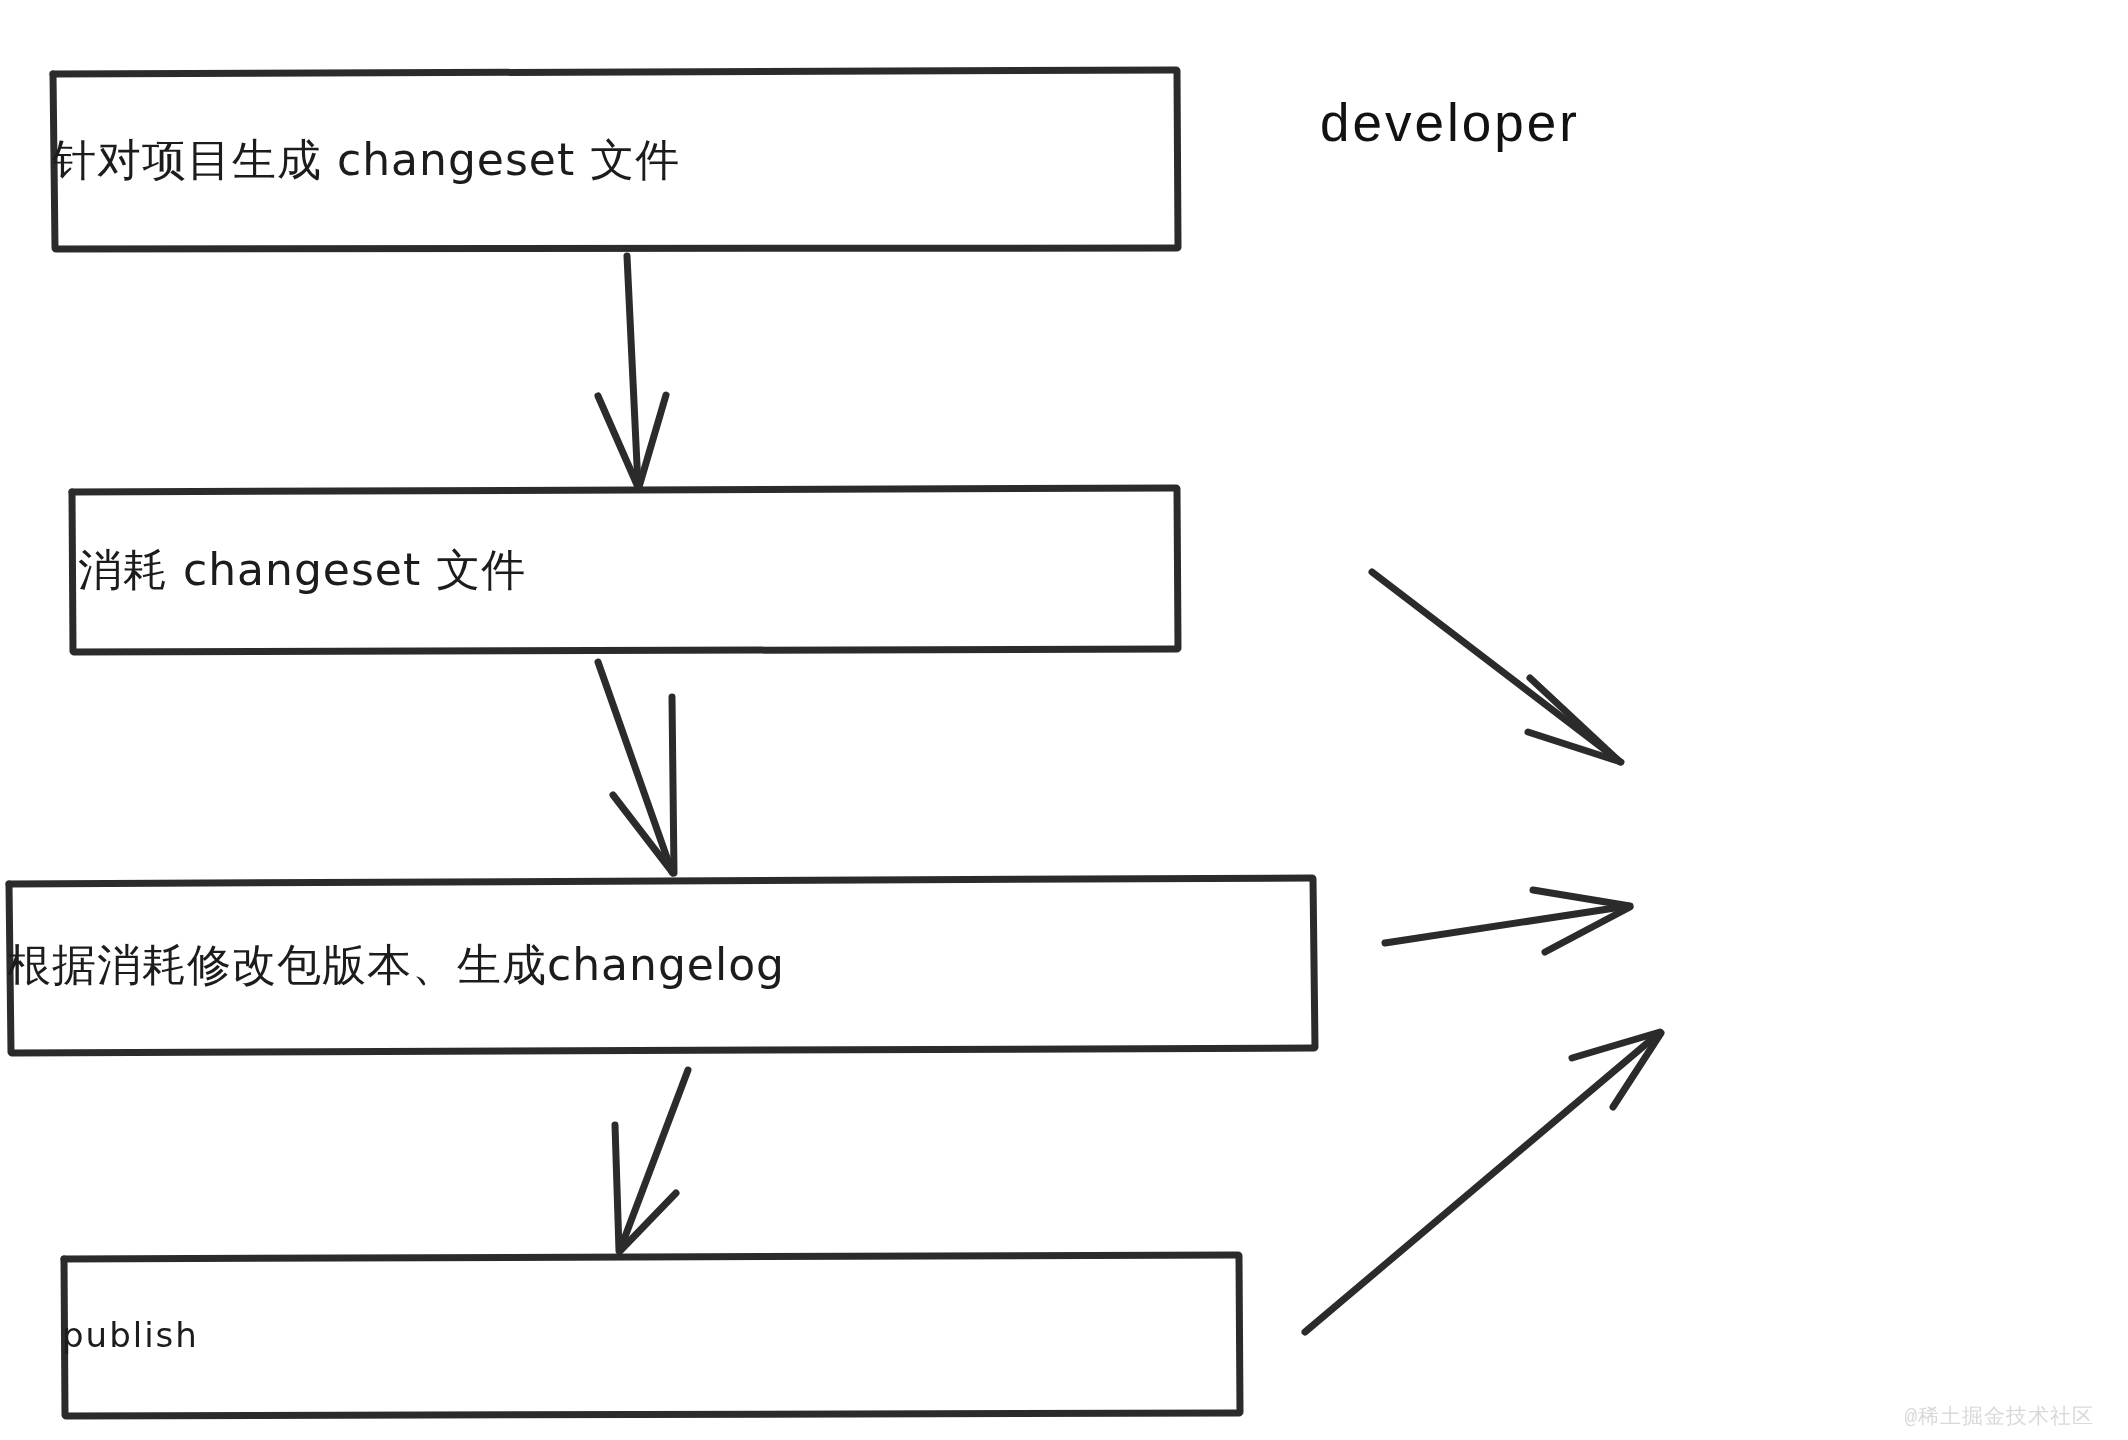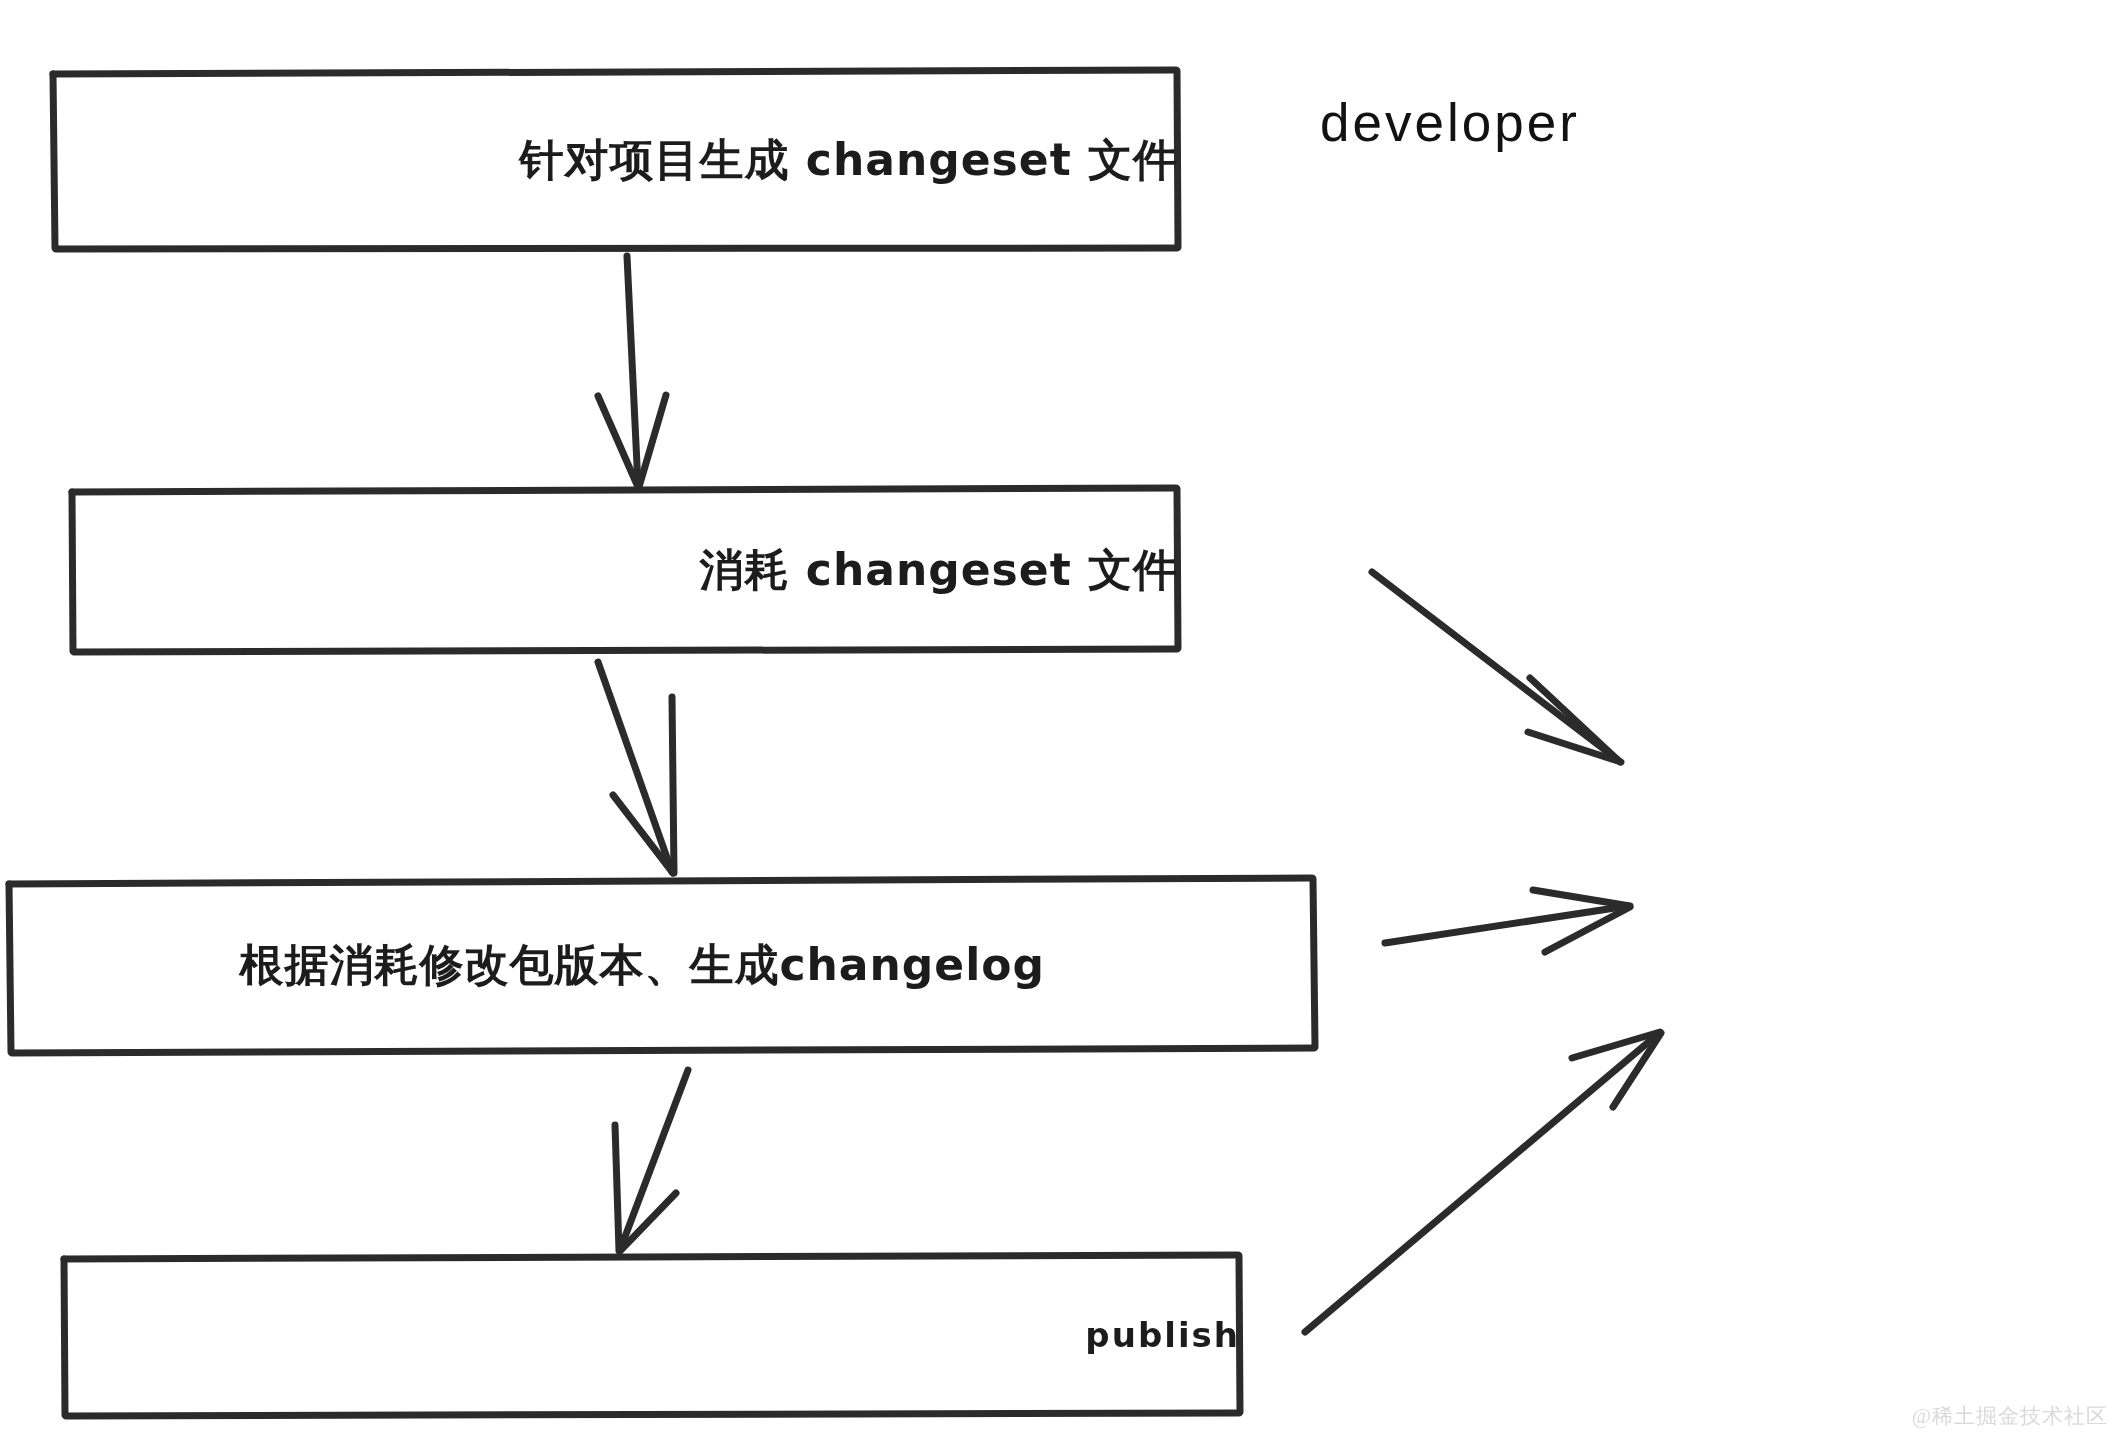--- a/index.html
+++ b/index.html
@@ -22,24 +22,23 @@
     position: absolute;
     left: 0;
     top: 0;
     width: 2128px;
     height: 1440px;
   }
   .node {
     position: absolute;
     display: flex;
     align-items: center;
-    justify-content: flex-end;
+    justify-content: flex-start;
     box-sizing: border-box;
     background: transparent;
-    font-weight: bold;
   }
   .node-label {
     font-family: "DejaVu Sans", sans-serif;
     font-size: 44px;
     line-height: 1.1;
     color: #1c1c1c;
     letter-spacing: 1px;
     white-space: nowrap;
     text-align: center;
   }
@@ -61,23 +60,23 @@
     color: #121212;
     letter-spacing: 3px;
     white-space: nowrap;
     margin-left: 32px;
   }
   #actor-developer { left: 1288px; top: 92px; }
   #actor-maintainer { left: 1690px; top: 872px; }
 
   #watermark {
     position: absolute;
-    right: 20px;
+    right: 34px;
     bottom: 10px;
-    font-family: Liberation Serif, serif;
+    font-family: Liberation Mono, monospace;
     font-size: 21px;
     color: #d9d9d9;
     letter-spacing: 1px;
     white-space: nowrap;
   }
 </style>
 </head>
 <body>
 
 <div id="canvas">

